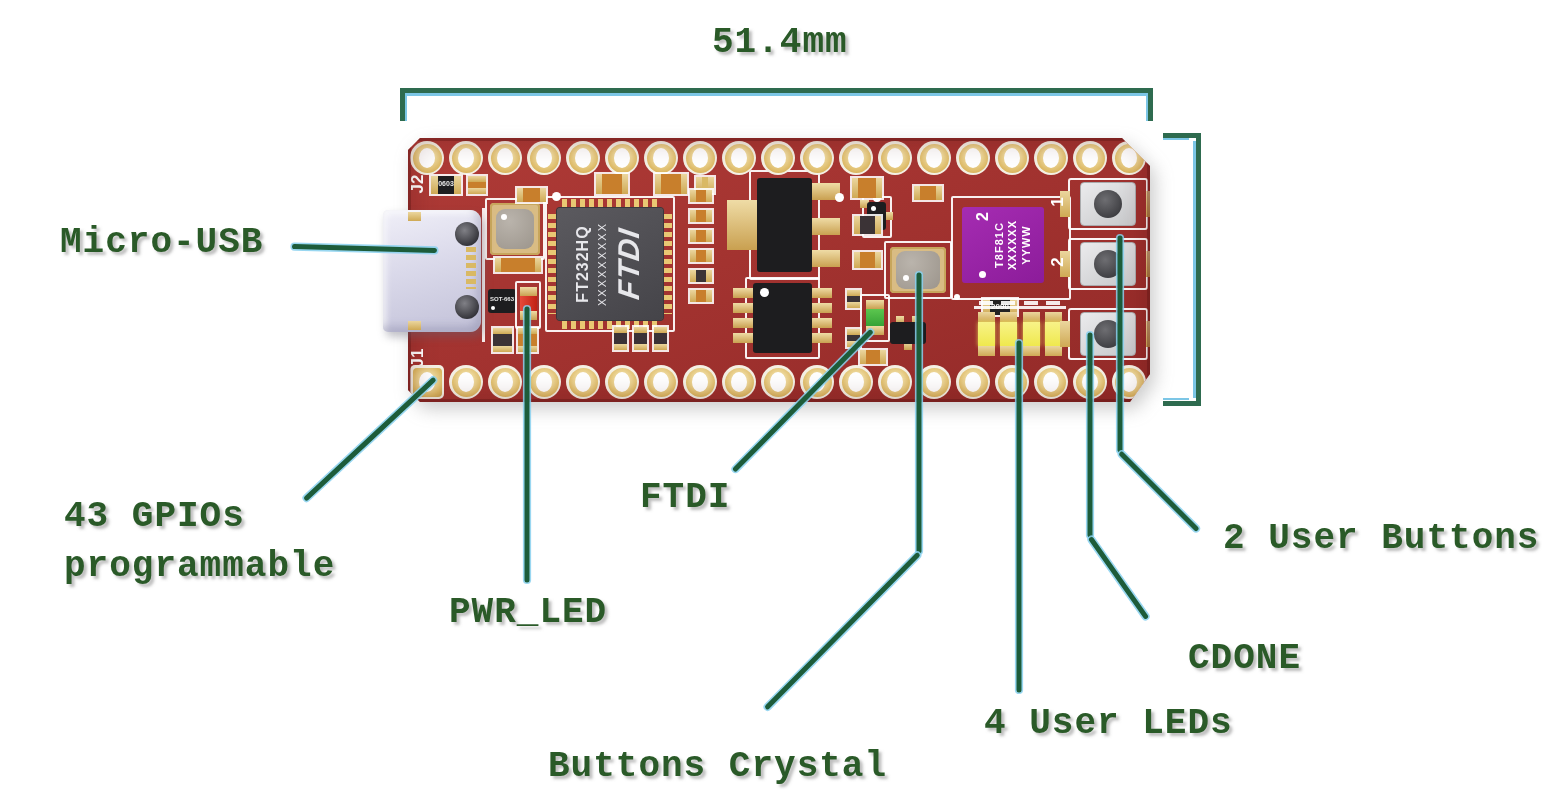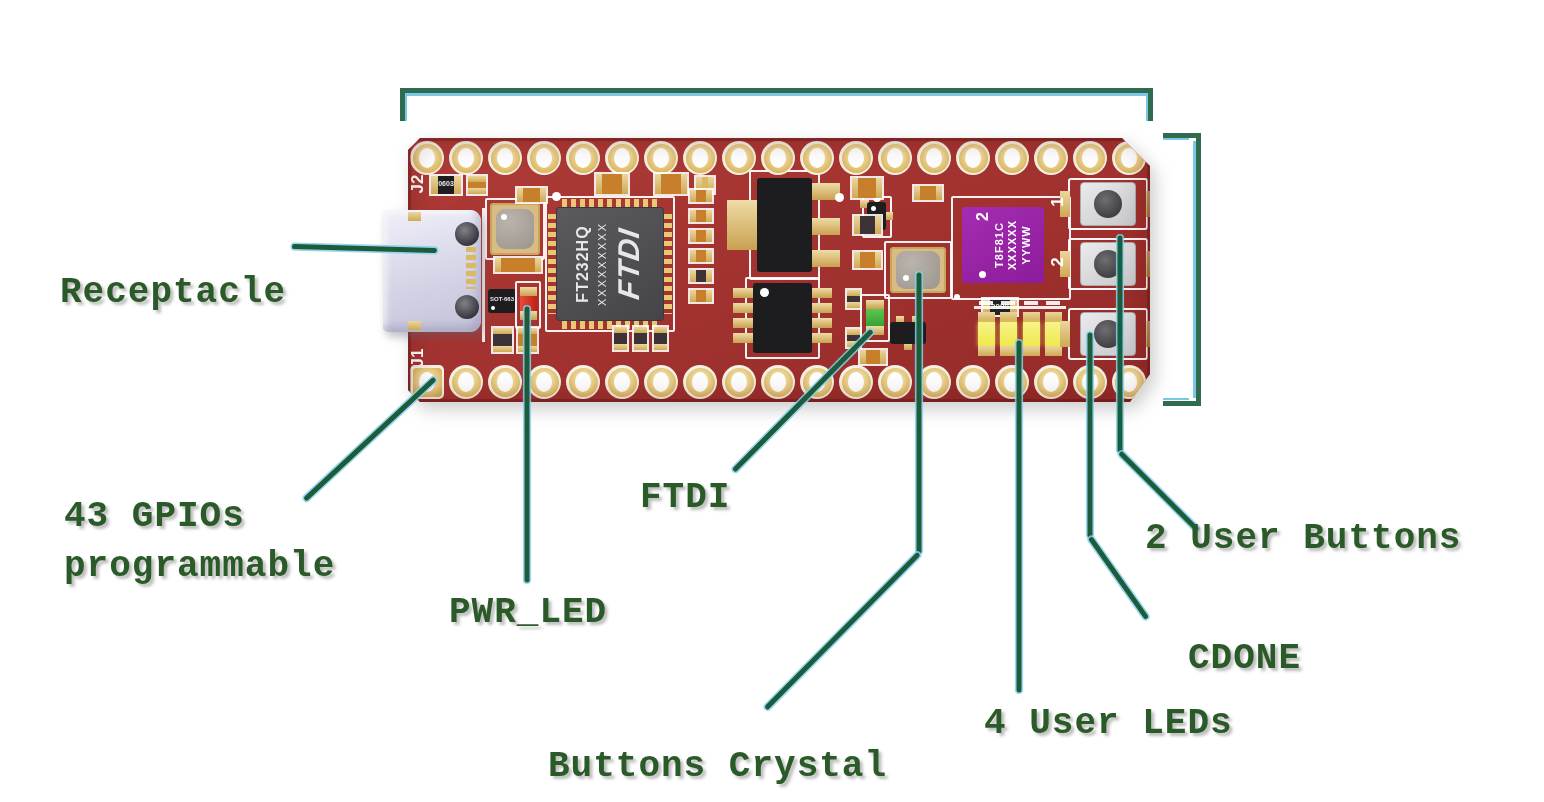--- a/index.html
+++ b/index.html
@@ -77,20 +77,21 @@
 <div id="canvas">
 
   <div id="dimTop">
     <div class="dimpart dg" style="left:0;top:0;width:750px;height:5px;"></div>
     <div class="dimpart dc" style="left:0;top:5px;width:750px;height:3px;"></div>
     <div class="dimpart dg" style="left:0;top:0;width:5px;height:33px;"></div>
     <div class="dimpart dc" style="left:5px;top:8px;width:2px;height:25px;"></div>
     <div class="dimpart dg" style="left:748px;top:0;width:5px;height:33px;"></div>
     <div class="dimpart dc" style="left:746px;top:8px;width:2px;height:25px;"></div>
   </div>
+  <div class="lbl" style="left:712px;top:22px;">51.4mm</div>
 
   <div id="dimRight">
     <div class="dimpart dg" style="left:33px;top:0;width:5px;height:273px;"></div>
     <div class="dimpart dc" style="left:30px;top:8px;width:3px;height:257px;"></div>
     <div class="dimpart dg" style="left:0;top:0;width:38px;height:5px;"></div>
     <div class="dimpart dc" style="left:0;top:5px;width:26px;height:2px;"></div>
     <div class="dimpart dg" style="left:0;top:268px;width:38px;height:5px;"></div>
     <div class="dimpart dc" style="left:0;top:265px;width:26px;height:2px;"></div>
   </div>
 
@@ -529,23 +530,23 @@
       <div class="leader" style="left: 872px; top: 327.5px; width: 196.581px; transform: rotate(134.588deg);"></div>
       <div class="leader" style="left: 919px; top: 269.5px; width: 281px; transform: rotate(90deg);"></div>
       <div class="leader" style="left: 919px; top: 550.5px; width: 217.793px; transform: rotate(134.628deg);"></div>
       <div class="leader" style="left: 1019px; top: 337.5px; width: 352px; transform: rotate(90deg);"></div>
       <div class="leader" style="left: 1090px; top: 329.5px; width: 205px; transform: rotate(90deg);"></div>
       <div class="leader" style="left: 1090px; top: 534.5px; width: 99.0454px; transform: rotate(54.8658deg);"></div>
       <div class="leader" style="left: 1120px; top: 232.5px; width: 217px; transform: rotate(90deg);"></div>
       <div class="leader" style="left: 1120px; top: 449.5px; width: 110.309px; transform: rotate(45deg);"></div>
     </div>
 
-  <div class="lbl" style="left:60px;top:272px;">Receptacle</div>
+  <div class="lbl" style="left:60px;top:222px;">Micro-USB</div>
   <div class="lbl" style="left:64px;top:496px;">43 GPIOs</div>
   <div class="lbl" style="left:64px;top:546px;">programmable</div>
   <div class="lbl" style="left:449px;top:592px;">PWR_LED</div>
   <div class="lbl" style="left:640px;top:477px;">FTDI</div>
   <div class="lbl" style="left:548px;top:746px;">Buttons Crystal</div>
   <div class="lbl" style="left:984px;top:703px;">4 User LEDs</div>
   <div class="lbl" style="left:1188px;top:638px;">CDONE</div>
-  <div class="lbl" style="left:1145px;top:518px;">2 User Buttons</div>
+  <div class="lbl" style="left:1223px;top:518px;">2 User Buttons</div>
 
 </div>
 
 </body></html>

